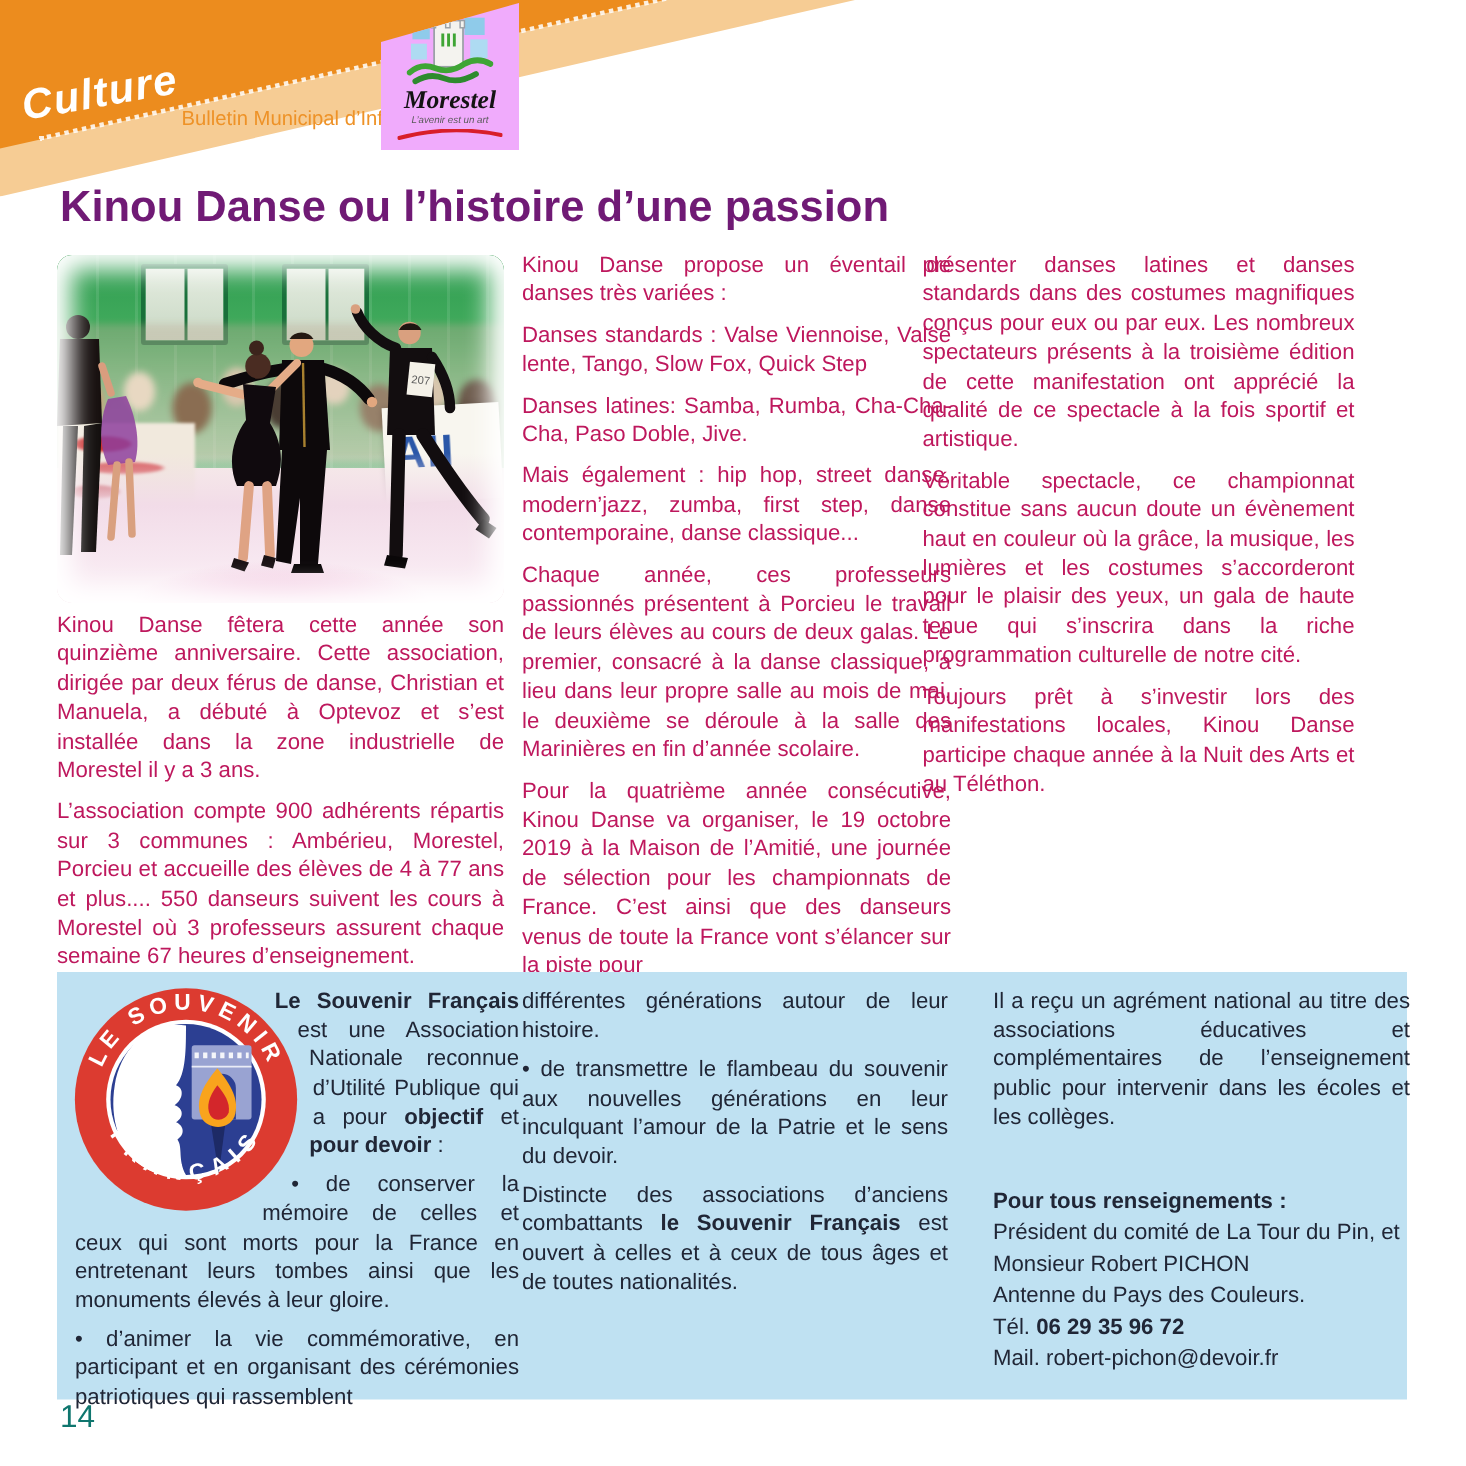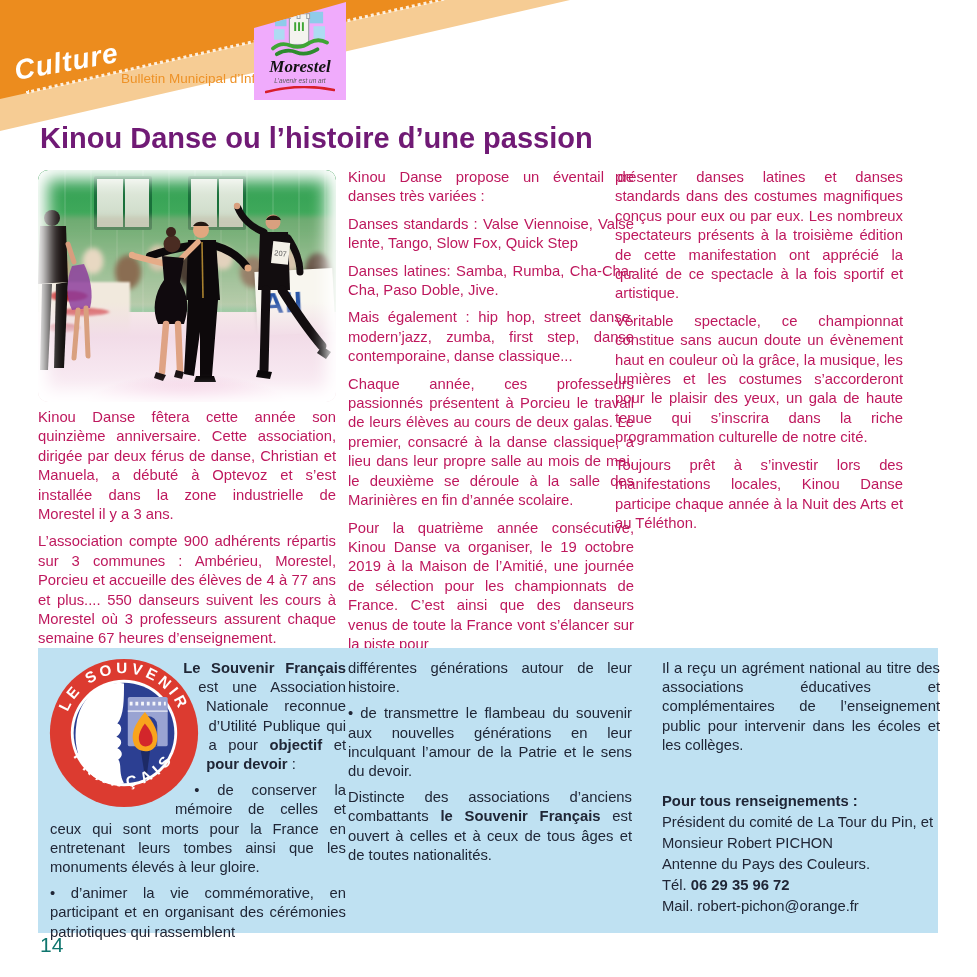--- a/index.html
+++ b/index.html
@@ -262,19 +262,19 @@
     </div>
 
     <div class="bcol b3">
       <p><span>Il a reçu un agrément national au titre des associations éducatives et complémentaires de l’enseignement public pour intervenir dans les écoles et les collèges.</span></p>
       <div class="contact">
         <div><b>Pour tous renseignements :</b></div>
         <div><span>Président du comité de La Tour du Pin, et</span></div>
         <div><span>Monsieur Robert PICHON</span></div>
         <div><span>Antenne du Pays des Couleurs.</span></div>
         <div><span>Tél. </span><b>06 29 35 96 72</b></div>
-        <div><span>Mail. robert-pichon@orange.fr</span></div>
+        <div><span>Mail. robert-pichon@devoir.fr</span></div>
       </div>
     </div>
   </section>
 
   <div class="pagenum">14</div>
 </div>
 
 </body></html>

